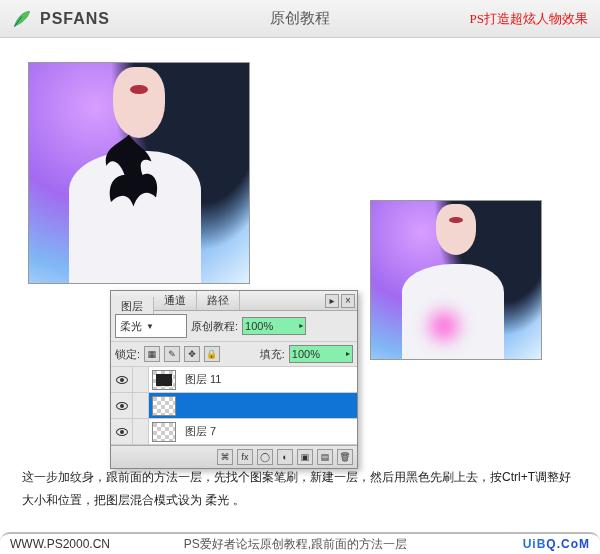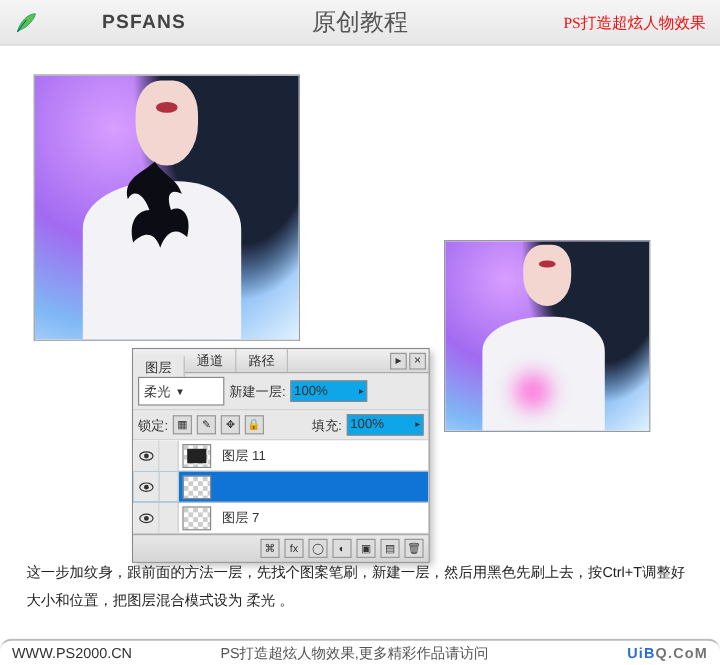--- a/index.html
+++ b/index.html
@@ -1,20 +1,20 @@
 <!DOCTYPE html>
 <html><head>
 <meta charset="utf-8">
 <style>
   * { box-sizing: border-box; margin: 0; padding: 0; }
   body { width: 600px; height: 554px; background: #fff; font-family: "Microsoft YaHei", Arial, sans-serif; font-size: 12px; color: #333; position: relative; overflow: hidden; }
-  .header { height: 38px; background: linear-gradient(#f5f5f5,#e6e6e6); border-bottom:1px solid #ccc; display:flex; align-items:center; padding:0 12px; position:relative;gap:45px; }
+  .header { height: 38px; background: linear-gradient(#f5f5f5,#e6e6e6); border-bottom:1px solid #ccc; display:flex; align-items:center; padding:0 12px; position:relative; }
   .logo-icon { width:20px; height:20px; margin-right:8px; }
   .logo-text { font-family: Arial; font-weight:bold; font-size:16px; letter-spacing:1px; color:#444; }
-  .title { position:absolute; left:50%; transform:translateX(-50%); font-size:20px; color:#555; font-family:Liberation Serif, serif; }
+  .title { position:absolute; left:50%; transform:translateX(-50%); font-size:15px; color:#555; font-family:Liberation Serif, serif; }
   .subtitle { position:absolute; right:12px; font-size:13px; color:#e11; font-family:"STKaiti","KaiTi",serif; }
 
   .canvas { position:relative; width:600px; height:455px; }
   .photo { position:absolute; border:1px solid #999; overflow:hidden; }
   .photo-left { left:28px; top:24px; width:222px; height:222px; }
   .photo-right { left:370px; top:162px; width:172px; height:160px; }
   .photo .bg { position:absolute; inset:0; background: radial-gradient(circle at 30% 20%, #d89eff 0%, #a26af1 40%, #7fb8f5 70%, #e1f2ff 100%); overflow:hidden; }
   .hair { position:absolute; top:0; right:0; width:70%; height:100%; background: radial-gradient(ellipse at 70% 0%, #1a2235 0%, #1a2235 45%, transparent 60%); }
   .tank { position:absolute; bottom:0; left:18%; width:60%; height:60%; background:#f2f2f7; border-radius:50% 40% 0 0 / 30% 30% 0 0; }
   .face { position:absolute; top:2%; left:38%; width:24%; height:32%; background:#f3d6d0; border-radius:40% 40% 50% 50%; }
@@ -27,21 +27,21 @@
   .panel-tabs { display:flex; align-items:center; background:linear-gradient(#f0f0f0,#d8d8d8); height:20px; border-bottom:1px solid #aaa; position:relative; }
   .tab { padding:2px 10px; border-right:1px solid #bbb; color:#333; cursor:default; }
   .tab.active { background:#e8e8e8;margin-top:11px; }
   .tab-ctrls { position:absolute; right:2px; display:flex; gap:2px; }
   .close-btn { width:14px; height:14px; border:1px solid #999; background:#ddd; text-align:center; line-height:12px; font-size:10px; cursor:pointer; }
 
   .panel-row { display:flex; align-items:center; padding:3px 4px; gap:4px; border-bottom:1px solid #ccc; background:#e8e8e8; }
   .dropdown { display:flex; align-items:center; height:24px; border:1px solid #888; background:#fff; padding:0 4px; position:relative; }
   .dropdown .arrow { margin-left:4px; font-size:8px; color:#333; }
   .label { color:#333; }
-  .num-input { display:flex; align-items:center; border:1px solid #888; background:#0ea5e9; height:18px; padding:0 2px; }
+  .num-input { display:flex; align-items:center; border:1px solid #888; background:#86efac; height:18px; padding:0 2px; }
   .num-input span { min-width:28px; text-align:right; }
   .num-input .arrow { width:10px; height:8px; font-size:8px; line-height:8px; color:#333; margin-left:2px; }
 
   .layers { max-height:90px; overflow:auto; background:#fff; }
   .layer-row { display:flex; align-items:center; height:26px; border-bottom:1px solid #ccc; }
   .layer-row.selected { background:#1074d6; color:#fff; }
   .vis-cell { width:22px; height:100%; display:flex; align-items:center; justify-content:center; border-right:1px solid #ccc; background:#e8e8e8; }
   .eye { width:12px; height:8px; border:1px solid #333; border-radius:50%; position:relative; }
   .eye::after { content:""; position:absolute; width:4px; height:4px; background:#333; border-radius:50%; left:3px; top:1px; }
   .link-cell { width:16px; border-right:1px solid #ccc; height:100%; background:#e8e8e8; }
@@ -53,21 +53,21 @@
   .panel-footer { display:flex; align-items:center; justify-content:flex-end; gap:4px; padding:3px 4px; background:linear-gradient(#e8e8e8,#d5d5d5); border-top:1px solid #aaa; }
   .foot-icon { width:16px; height:16px; border:1px solid #999; background:#ddd; display:flex; align-items:center; justify-content:center; font-size:9px; color:#333; }
 
   .description { position:absolute; left:22px; top:466px; right:22px; font-size:12px; line-height:1.9; color:#222; }
 
   .footer { position:absolute; left:0; bottom:0; width:100%; height:22px; border-top:2px solid #bbb; display:flex; align-items:center; padding:0 10px; font-size:12px; color:#333; background:#fff;border-radius:10px; }
   .footer .url { text-transform:uppercase; font-family:Arial; }
   .footer .credit { flex:1; text-align:center; color:#555; }
   .footer .brand { font-family:Arial; font-weight:bold; letter-spacing:1px; }
   .footer .brand .c1 { color:#2a6dd8;padding-left:42px; }
-  .footer .brand .c2 { color:#737373; }
+  .footer .brand .c2 { color:#1d4ed8; }
 </style>
 </head>
 <body>
 
 <div class="header">
   <span class="logo-icon">
     <svg viewBox="0 0 24 24">
         <path d="M3 21 C6 10 14 3 21 3 C20 8 14 16 6 19 Z" fill="#5bc24e" stroke="#2a7" stroke-width="1"></path>
         <path d="M3 21 L12 9" stroke="#056" stroke-width="1"></path>
       </svg>
@@ -112,21 +112,21 @@
         <div class="close-btn">▸</div>
         <div class="close-btn">×</div>
       </div>
     </div>
 
     <div class="panel-row">
       <div class="dropdown" style="width:72px">
         <span>柔光</span>
         <span class="arrow">▼</span>
       </div>
-      <span class="label">新建一层:</span>
+      <span class="label">原创教程:</span>
       <div class="num-input">
         <span>100%</span>
         <span class="arrow">▸</span>
       </div>
     </div>
 
     <div class="panel-row">
       <span class="label">锁定:</span>
       <span class="foot-icon">▦</span>
       <span class="foot-icon">✎</span>
@@ -182,17 +182,17 @@
       <div class="foot-icon">🗑</div>
     </div>
   </div>
 
 </div>
 
 <div class="description">这一步加纹身，跟前面的方法一层，先找个图案笔刷，新建一层，然后用黑色先刷上去，按Ctrl+T调整好大小和位置，把图层混合模式设为 柔光 。</div>
 
 <div class="footer">
   <span class="url">WWW.PS2000.CN</span>
-  <span class="credit">PS打造超炫人物效果,更多精彩作品请访问</span>
+  <span class="credit">PS爱好者论坛原创教程,跟前面的方法一层</span>
   <span class="brand">
     <span class="c1">UiB</span><span class="c2">Q.CoM</span>
   </span>
 </div>
 
 </body></html>

